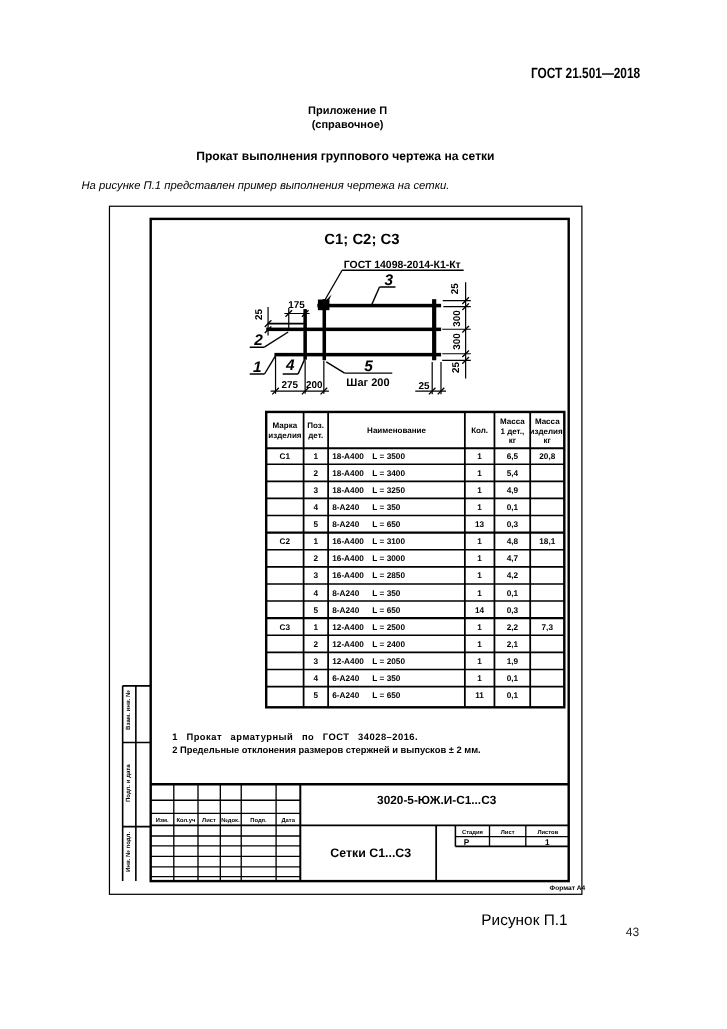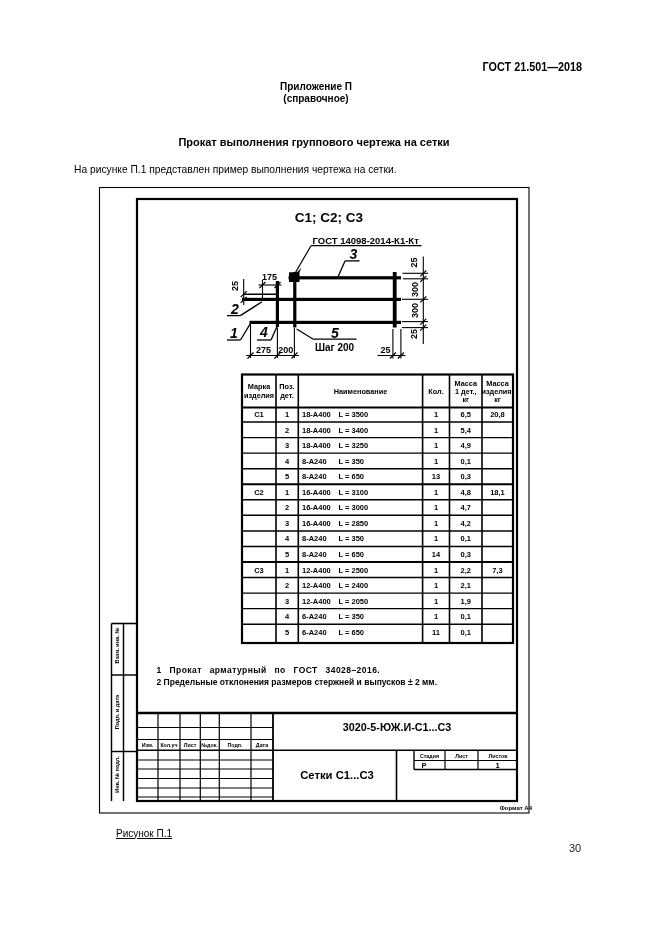--- a/index.html
+++ b/index.html
@@ -5,25 +5,25 @@
 html,body{margin:0;padding:0;}
 body{width:661px;height:935px;background:#fff;font-family:"Liberation Sans",sans-serif;color:#000;position:relative;-webkit-font-smoothing:antialiased;filter:grayscale(1);}
 .abs{position:absolute;}
 svg text{font-family:"Liberation Sans",sans-serif;fill:#000;}
 </style>
 </head>
 <body>
 
 <div class="abs" style="left:380px;top:59px;width:202px;text-align:right;font-size:13.5px;font-weight:bold;transform:scaleX(0.8);transform-origin:100% 50%;">ГОСТ 21.501—2018</div>
 
-<div class="abs" style="left:116px;top:81px;width:400px;text-align:center;font-size:10px;font-weight:bold;line-height:11.8px;">Приложение П<br>(справочное)</div>
+<div class="abs" style="left:116px;top:96px;width:400px;text-align:center;font-size:10px;font-weight:bold;line-height:11.8px;">Приложение П<br>(справочное)</div>
 
 <div class="abs" style="left:64px;top:136px;width:500px;text-align:center;font-size:11px;font-weight:bold;">Прокат выполнения группового чертежа на сетки</div>
 
-<div class="abs" style="left:74px;top:164px;font-size:10.25px;">На рисунке П.1 представлен пример выполнения чертежа на сетки.</div>
+<div class="abs" style="left:74px;top:164px;font-size:10.25px;font-style:italic;">На рисунке П.1 представлен пример выполнения чертежа на сетки.</div>
 
 <svg class="abs" style="left:0;top:0;" width="661" height="935" viewBox="0 0 661 935">
 
 <rect x="99.5" y="187.5" width="429.5" height="625.5" fill="none" stroke="#000" stroke-width="1.1"></rect>
 
 <rect x="137" y="199" width="380" height="602" fill="none" stroke="#000" stroke-width="2.2"></rect>
 
 <text x="329" y="221.5" text-anchor="middle" font-size="13.5px" font-weight="bold">С1; С2; С3</text>
 
 <text x="312.5" y="244" font-size="9.5px" font-weight="bold">ГОСТ 14098-2014-К1-Кт</text>
@@ -298,15 +298,15 @@
 
 <text x="337" y="778.8" text-anchor="middle" font-size="11.25px" font-weight="bold">Сетки С1...С3</text>
 
 <text x="424" y="768" text-anchor="middle" font-size="7.5px" font-weight="bold">Р</text>
 
 <text x="497.5" y="768" text-anchor="middle" font-size="7.5px" font-weight="bold">1</text>
 
 <text x="532" y="809.5" text-anchor="end" font-size="6px" font-weight="bold">Формат А4</text>
 </svg>
 
-<div class="abs" style="left:116px;top:827.5px;width:400px;text-align:left;font-size:10px;text-decoration:underline;">Рисунок П.1</div>
-
-<div class="abs" style="left:550px;top:842px;width:50px;text-align:center;font-size:11px;color:#222;">30</div>
+<div class="abs" style="left:116px;top:827.5px;width:400px;text-align:right;font-size:14px;">Рисунок П.1</div>
+
+<div class="abs" style="left:550px;top:842px;width:50px;text-align:center;font-size:11px;color:#222;">43</div>
 
 </body></html>

